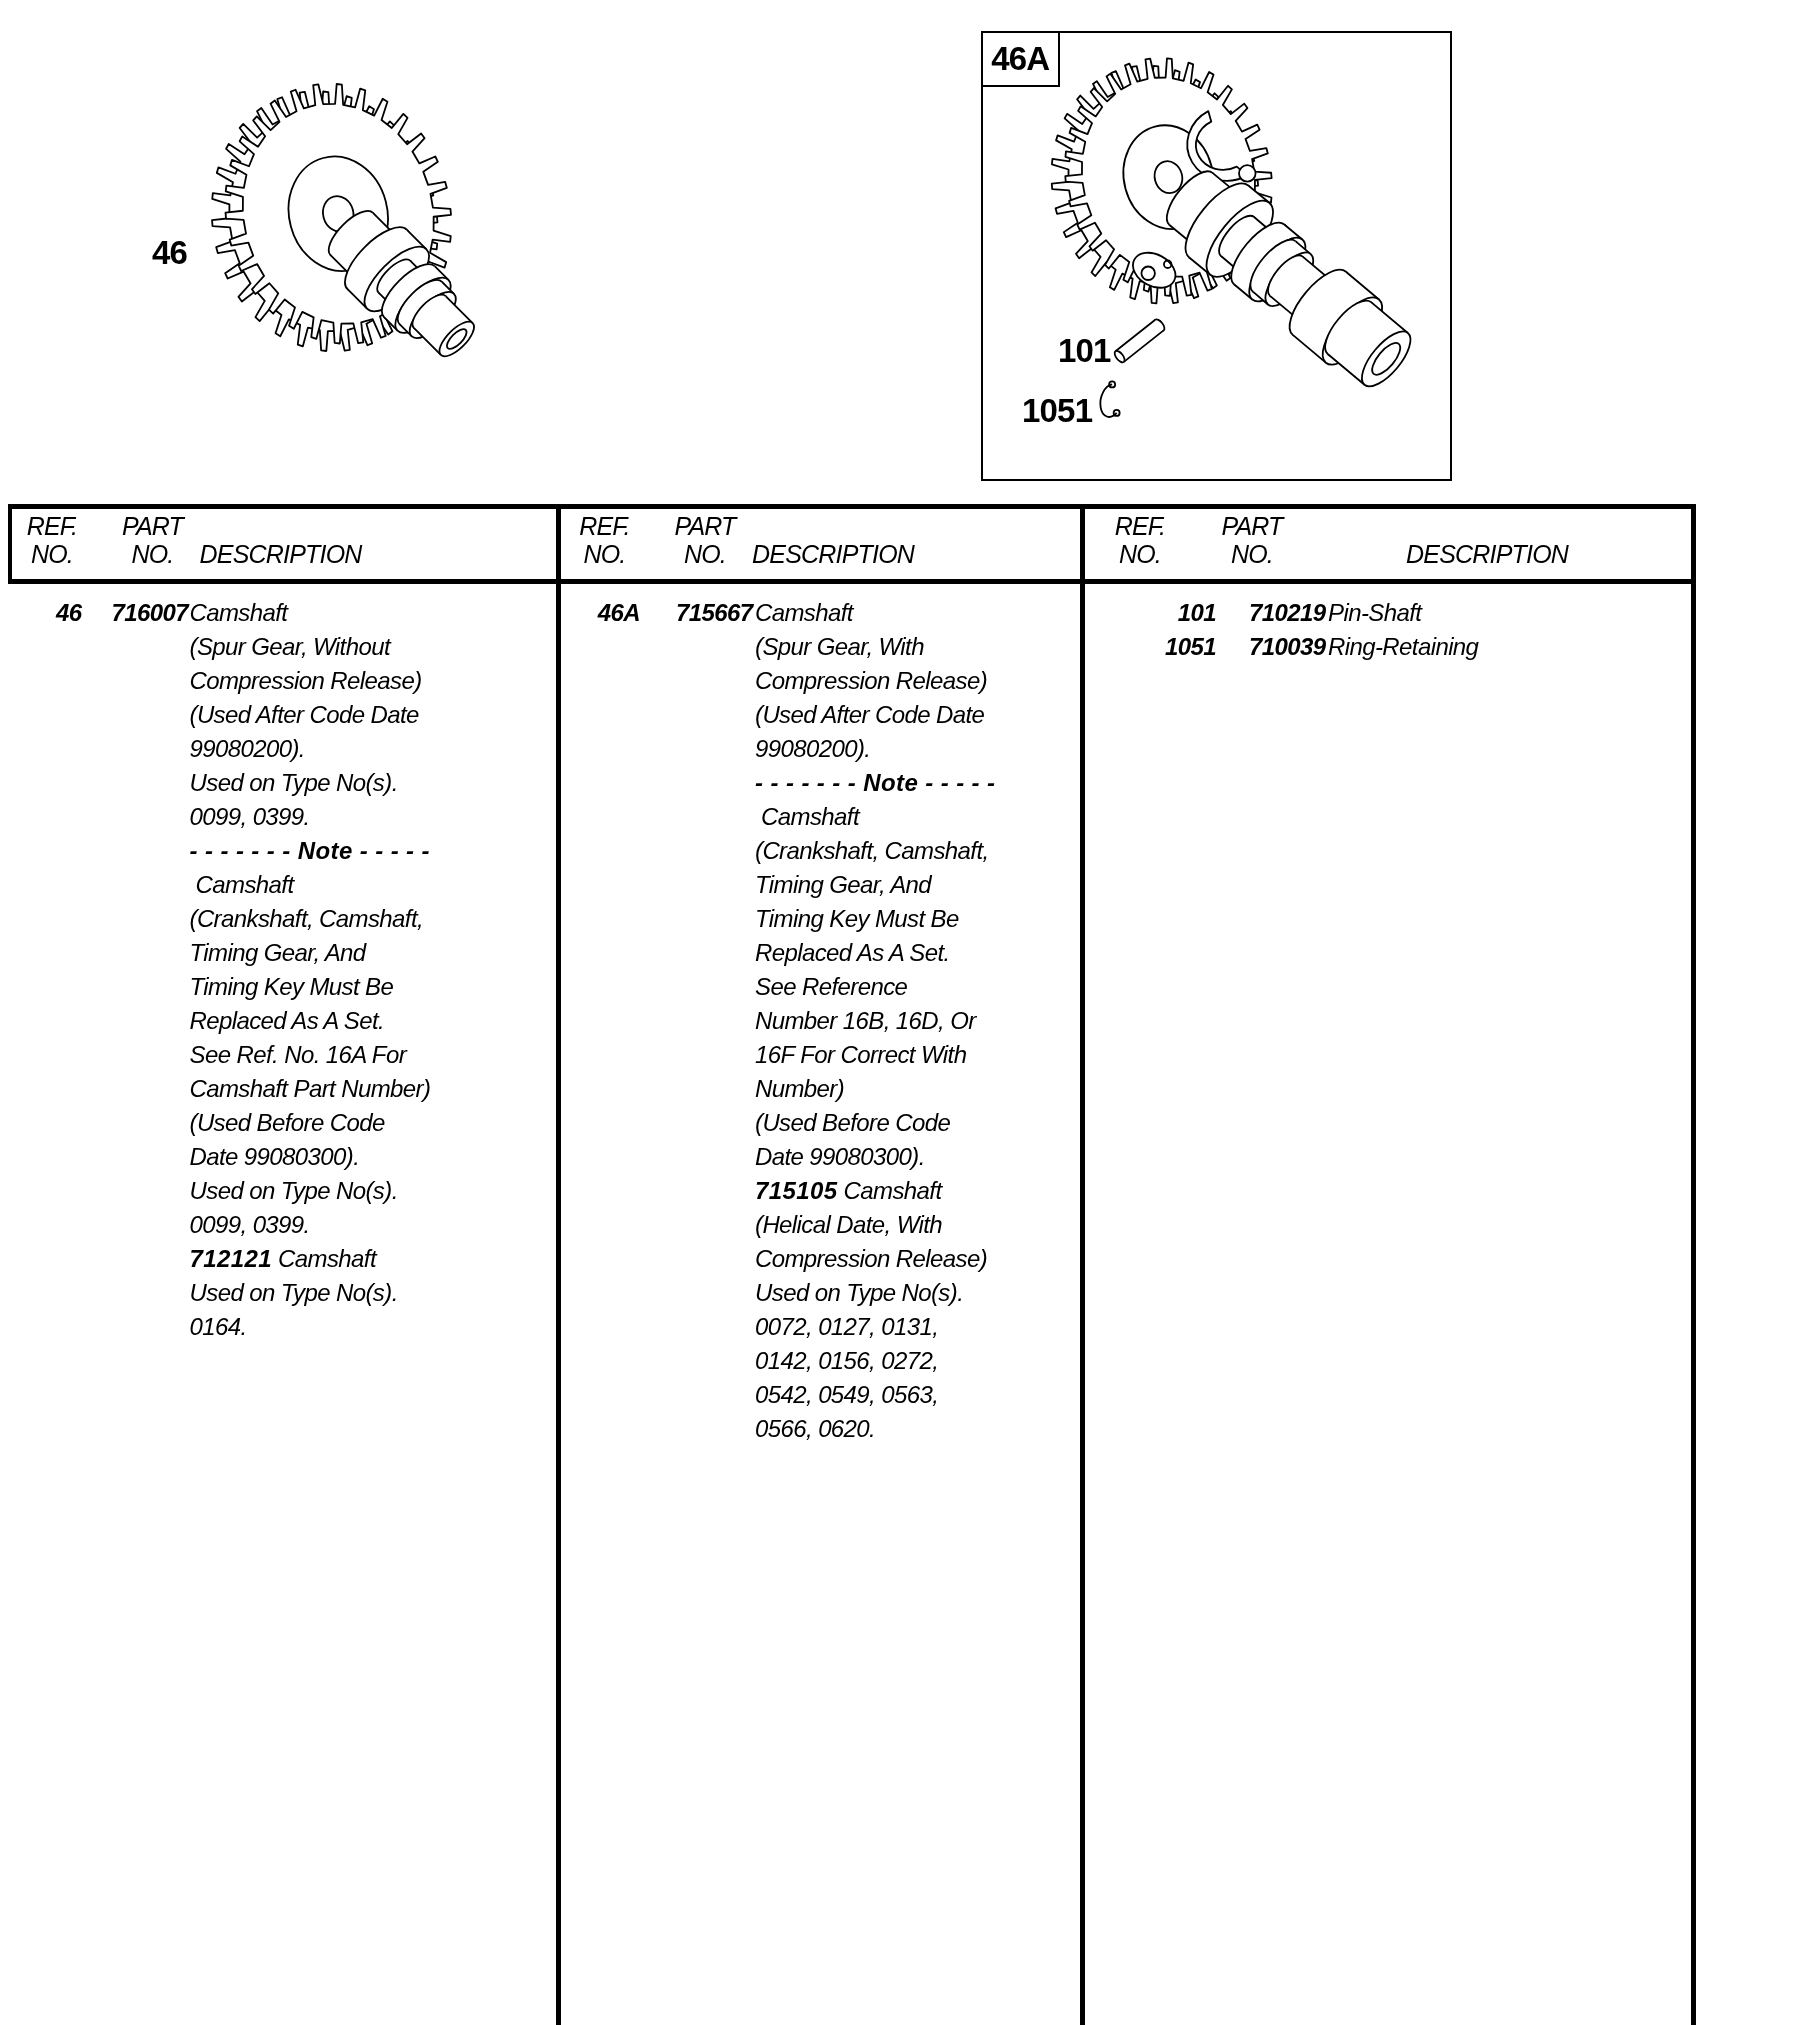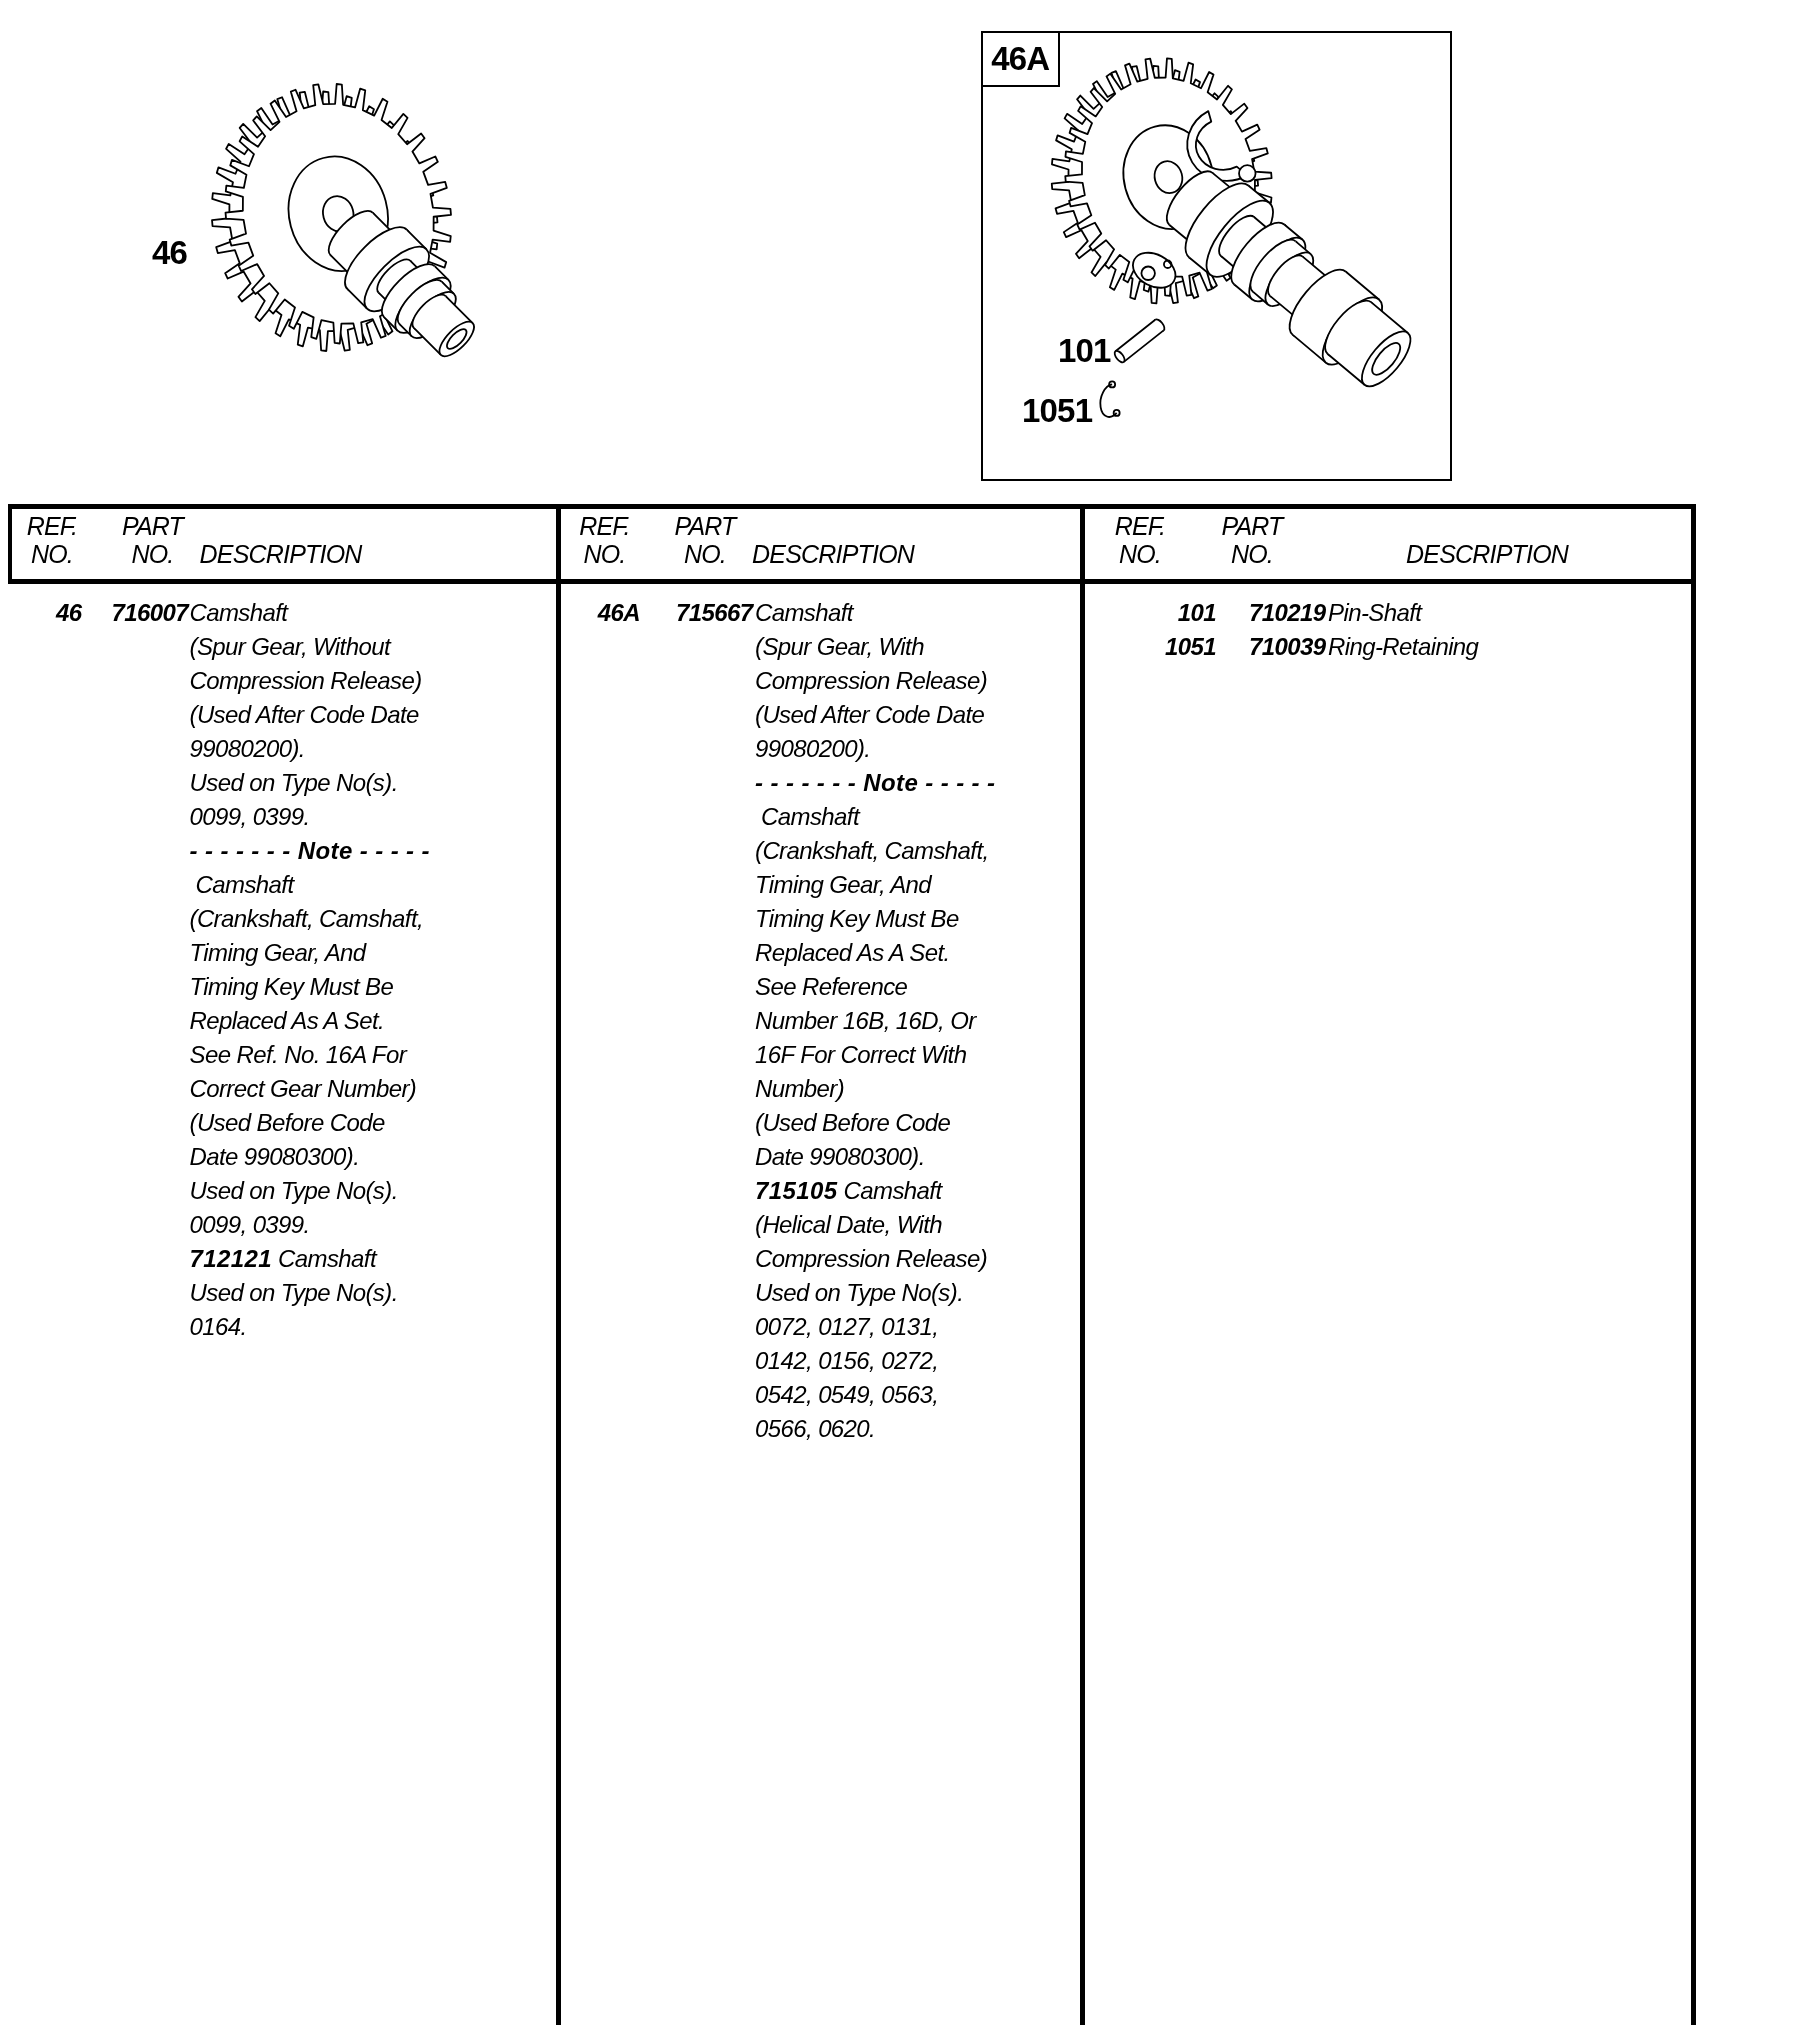--- a/index.html
+++ b/index.html
@@ -177,21 +177,21 @@
             <div class="dline"><span>99080200).</span></div>
             <div class="dline"><span>Used on Type No(s).</span></div>
             <div class="dline"><span>0099, 0399.</span></div>
             <div class="dline"><b>- - - - - - - Note - - - - -</b></div>
             <div class="dline"><span> Camshaft</span></div>
             <div class="dline"><span>(Crankshaft, Camshaft,</span></div>
             <div class="dline"><span>Timing Gear, And</span></div>
             <div class="dline"><span>Timing Key Must Be</span></div>
             <div class="dline"><span>Replaced As A Set.</span></div>
             <div class="dline"><span>See Ref. No. 16A For</span></div>
-            <div class="dline"><span>Correct Gear Number)</span></div>
+            <div class="dline"><span>Camshaft Part Number)</span></div>
             <div class="dline"><span>(Used Before Code</span></div>
             <div class="dline"><span>Date 99080300).</span></div>
             <div class="dline"><span>Used on Type No(s).</span></div>
             <div class="dline"><span>0099, 0399.</span></div>
             <div class="dline"><b>712121</b><span> Camshaft</span></div>
             <div class="dline"><span>Used on Type No(s).</span></div>
             <div class="dline"><span>0164.</span></div>
           </div>
         </div>
       </div>

